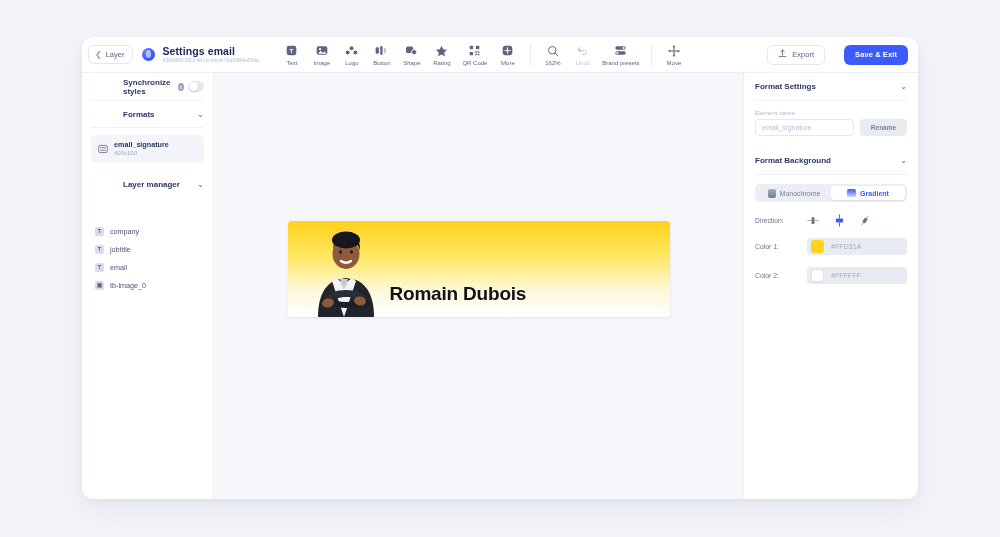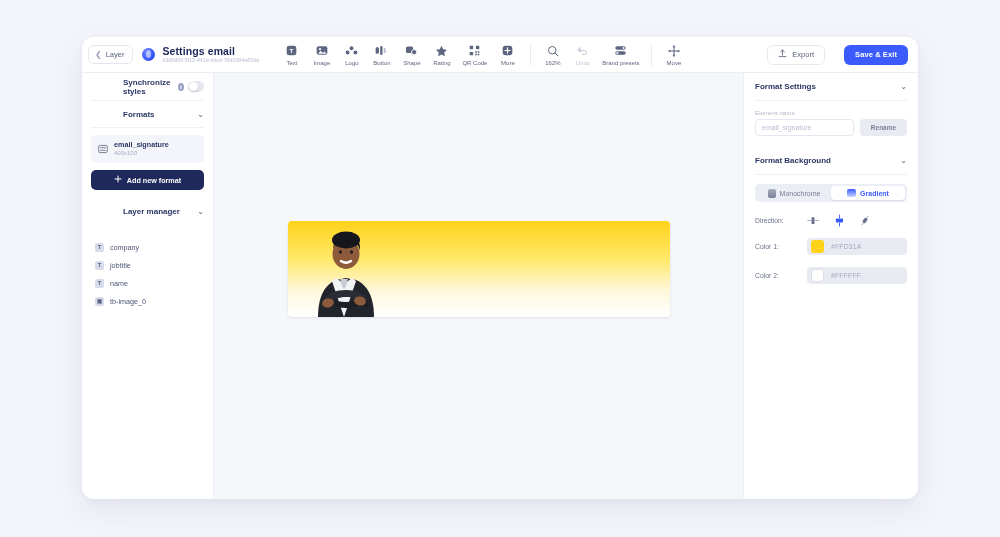--- a/index.html
+++ b/index.html
@@ -112,21 +112,21 @@
   }
   .fi-text { line-height: 1.15; }
   .fi-name { font-size: 7.2px; color: #2b3765; font-weight: bold; }
   .fi-size { font-size: 6px; color: #a6abc2; }
   .add-format {
     margin-top: 7px; height: 20px; border-radius: 5px;
     background: #20295c; color: #fff;
     display: flex; align-items: center; justify-content: center; gap: 5px;
     font-size: 7.2px; font-weight: bold;
   }
-  .layers { margin-top: 13px; }
+  .layers { margin-top: 24px; }
   .layer-row {
     display: flex; align-items: center; gap: 6px;
     height: 18px; font-size: 7.2px; color: #4d5573; padding-left: 4px;
   }
   .lyr-ico {
     width: 9px; height: 9px; border-radius: 2px; background: #d8dbe9;
     color: #5a6280; font-size: 5.5px; line-height: 9px; text-align: center; font-weight: bold;
     flex: 0 0 9px;
   }
   
@@ -372,46 +372,38 @@
               <rect x="1" y="2" width="12" height="10" rx="2" fill="none" stroke="#6b7189" stroke-width="1.2"></rect>
               <path d="M3.6 5.2h6.8M3.6 8.8h6.8" stroke="#6b7189" stroke-width="1.2" stroke-linecap="round"></path>
             </svg>
         </span>
         <span class="fi-text">
           <span class="fi-name" style="display:block">email_signature</span>
           <span class="fi-size" style="display:block">400x100</span>
         </span>
       </div>
 
-      <div class="add-format">
-        <span>
-          <svg width="8" height="8" viewBox="0 0 12 12">
-              <path d="M6 1.5v9M1.5 6h9" stroke="#fff" stroke-width="1.5" stroke-linecap="round"></path>
-            </svg>
-        </span>
-        <span>Add new format</span>
-      </div>
 
       <div class="sec-head" style="margin-top:8px;border-bottom:none">
         <span class="sec-title">Layer manager</span>
         <span class="chev">⌄</span>
       </div>
 
       <div class="layers">
         <div class="layer-row">
           <span class="lyr-ico">T</span>
           <span>company</span>
         </div>
         <div class="layer-row">
           <span class="lyr-ico">T</span>
           <span>jobtitle</span>
         </div>
         <div class="layer-row">
           <span class="lyr-ico">T</span>
-          <span>name</span>
+          <span>email</span>
         </div>
         <div class="layer-row">
           <span class="lyr-ico">▣</span>
           <span>tb-image_0</span>
         </div>
       </div>
     </div>
 
     <div class="canvas">
       <div class="banner">
@@ -428,20 +420,21 @@
               <ellipse cx="52.5" cy="31" rx="1.5" ry="1.8" fill="#1b1b20"></ellipse>
               <ellipse cx="63.5" cy="31" rx="1.5" ry="1.8" fill="#1b1b20"></ellipse>
               <path d="M36 78c4-6 12-9 22-9s18 3 22 9l-4 5c-6-5-11-7-18-7s-13 2-18 7z" fill="#2b2d36"></path>
               <path d="M34 80c7-3 16 1 24 1s17-4 24-1l-2 6c-8-2-14 1-22 1s-14-3-22-1z" fill="#1d1f26"></path>
               <ellipse cx="40" cy="82" rx="6" ry="4.5" fill="#8d5a3b" transform="rotate(-12 40 82)"></ellipse>
               <ellipse cx="72" cy="80" rx="6" ry="4.5" fill="#8d5a3b" transform="rotate(12 72 80)"></ellipse>
             </g>
           </svg>
         </div>
         <div class="ptxt">
+          <div class="p-name">Romain Dubois</div>
         </div>
       </div>
     </div>
 
     <div class="rpanel">
       <div class="rsec">
         <span>Format Settings</span>
         <span class="chev">⌄</span>
       </div>
 

